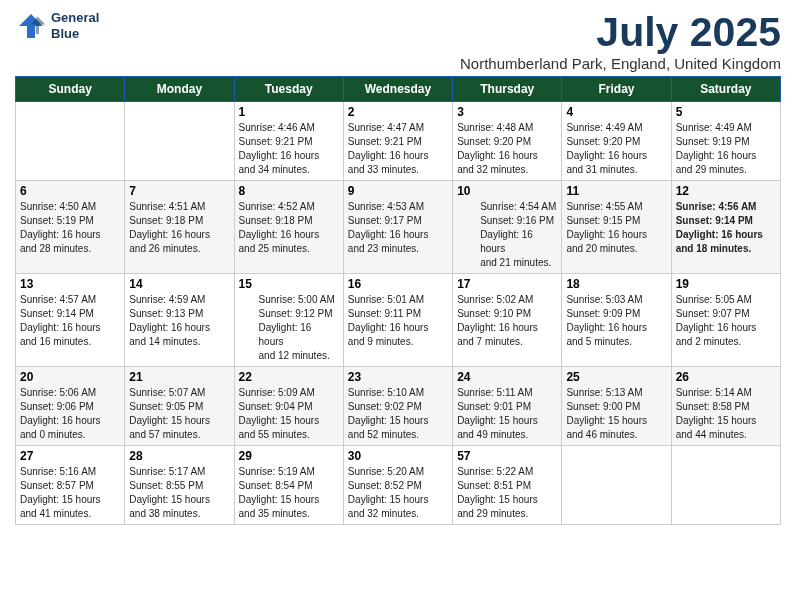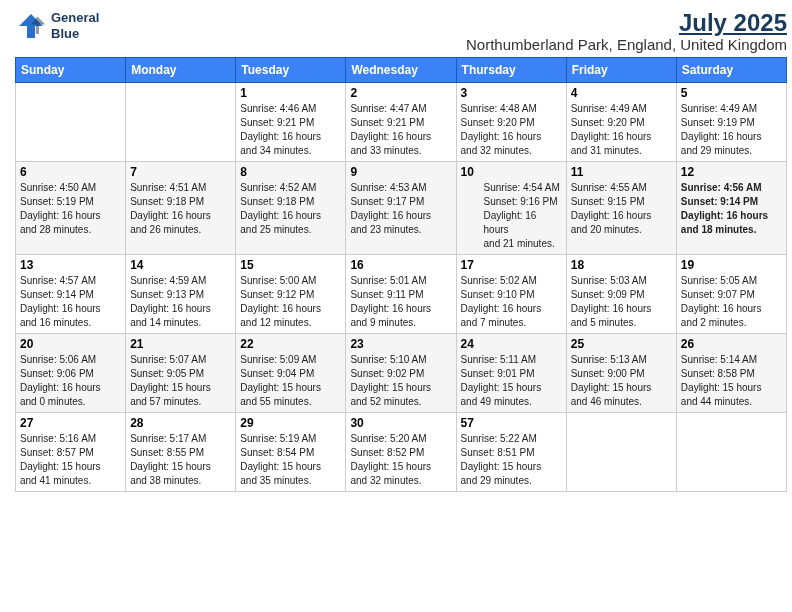--- a/index.html
+++ b/index.html
@@ -4,21 +4,21 @@
   <style>
     * { box-sizing: border-box; margin: 0; padding: 0; }
     body {
       font-family: Arial, sans-serif;
       background: #fff;
       width: 792px;
       min-height: 612px;
     }
     .page {
       width: 792px;
-      padding: 10px 5px 15px 15px;
+      padding: 10px 11px 15px 15px;
     }
     .header {
       display: flex;
       justify-content: space-between;
       align-items: flex-start;
       margin-bottom: 4px;
     }
     .logo {
       display: flex;
       align-items: center;
@@ -31,41 +31,40 @@
       line-height: 1.2;
     }
     .logo-icon {
       width: 32px;
       height: 32px;
     }
     .title-section {
       text-align: right;
     }
     .main-title {
-      font-size: 24px;
+      font-size: 41px;
       font-weight: bold;
       color: #1a3a5c;
       line-height: 1.1;
-      text-decoration: underline;
     }
     .subtitle {
       font-size: 15px;
       color: #333;
       font-weight: normal;
       margin-left: 37px;
     }
     table {
       width: 100%;
       border-collapse: collapse;
       font-size: 10px;
     }
     .day-header {
-      background-color: #3b82f6;
+      background-color: #14532d;
       color: white;
-      text-align: left;
+      text-align: center;
       padding: 5px 5px;
       font-size: 12px;
       font-weight: bold;
       border: 1px solid #1a5ab0;
     }
     .week-row td {
       vertical-align: top;
       border: 1px solid #ccc;
       padding: 3px 4px;
       width: calc(100% / 7);
@@ -224,21 +223,21 @@
           </td>
           <td>
             <div class="day-number">14</div>
             <div class="day-info" style="white-space: pre-line;">Sunrise: 4:59 AM
 Sunset: 9:13 PM
 Daylight: 16 hours
 and 14 minutes.</div>
           </td>
           <td>
             <div class="day-number">15</div>
-            <div class="day-info" style="white-space: pre-line;">Sunrise: 5:00 AM
+            <div class="day-info" style="white-space: pre-line; margin-left: 20px;">Sunrise: 5:00 AM
 Sunset: 9:12 PM
 Daylight: 16 hours
 and 12 minutes.</div>
           </td>
           <td>
             <div class="day-number">16</div>
             <div class="day-info" style="white-space: pre-line;">Sunrise: 5:01 AM
 Sunset: 9:11 PM
 Daylight: 16 hours
 and 9 minutes.</div>

